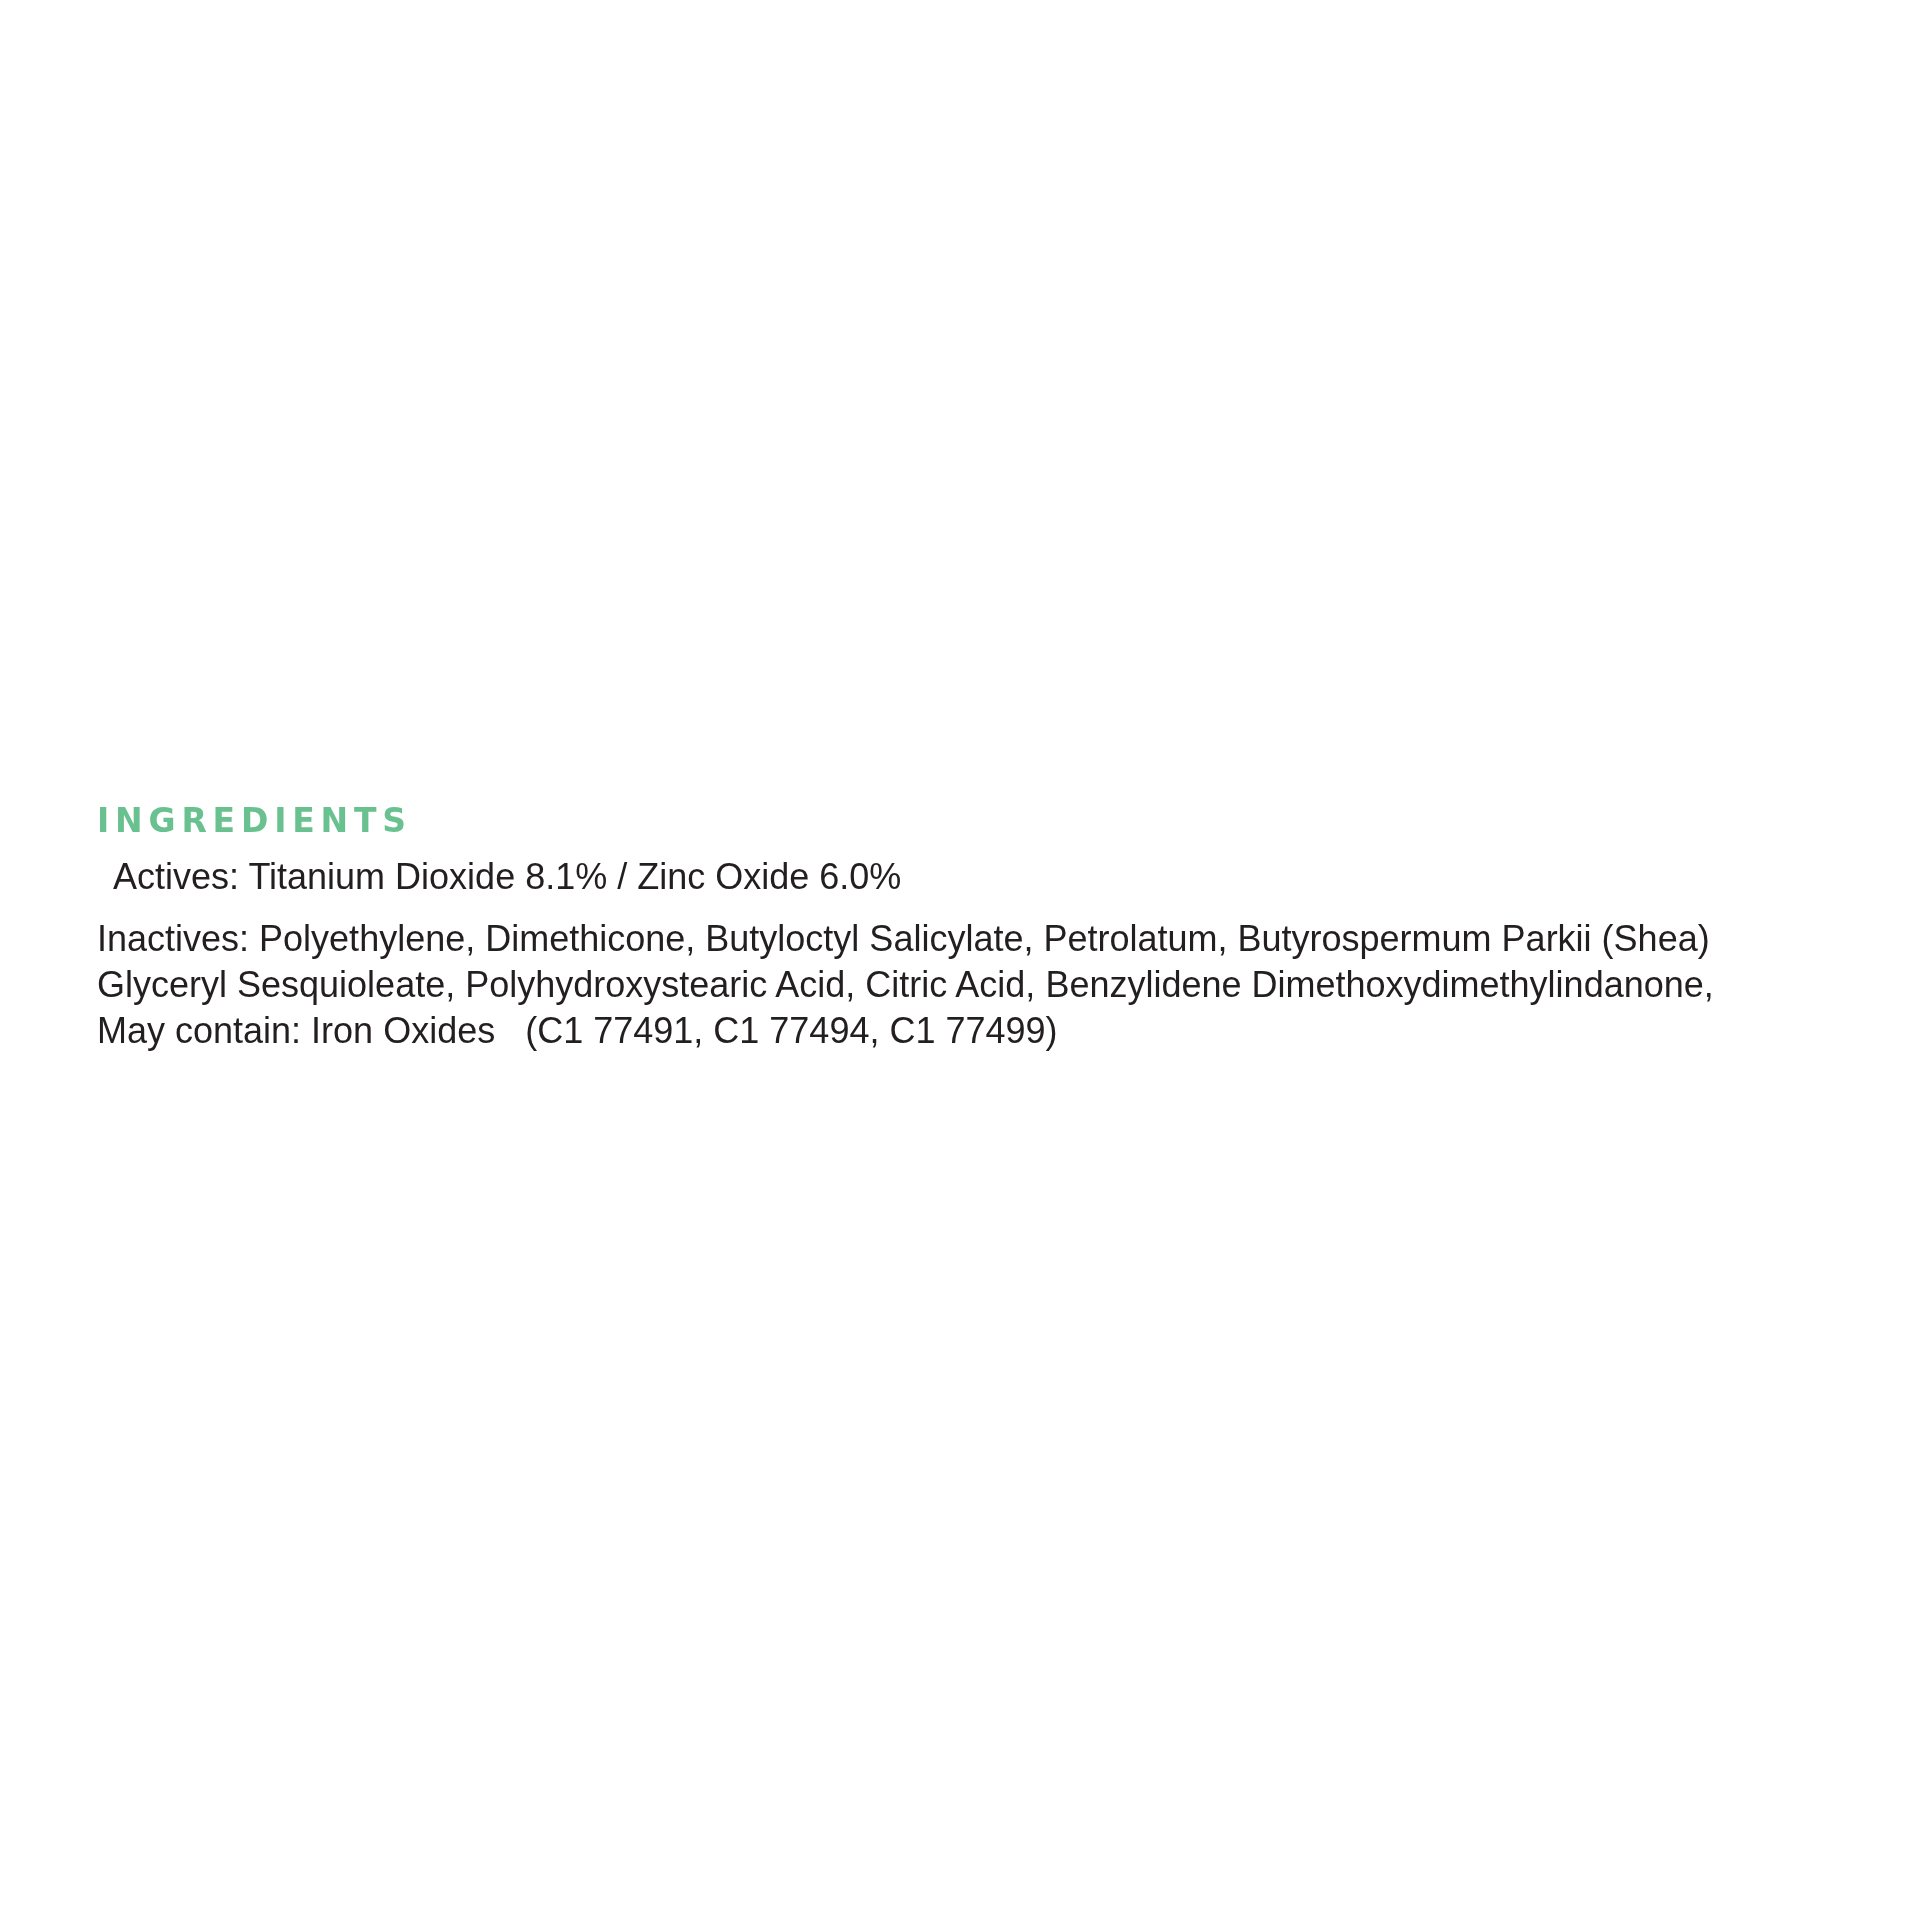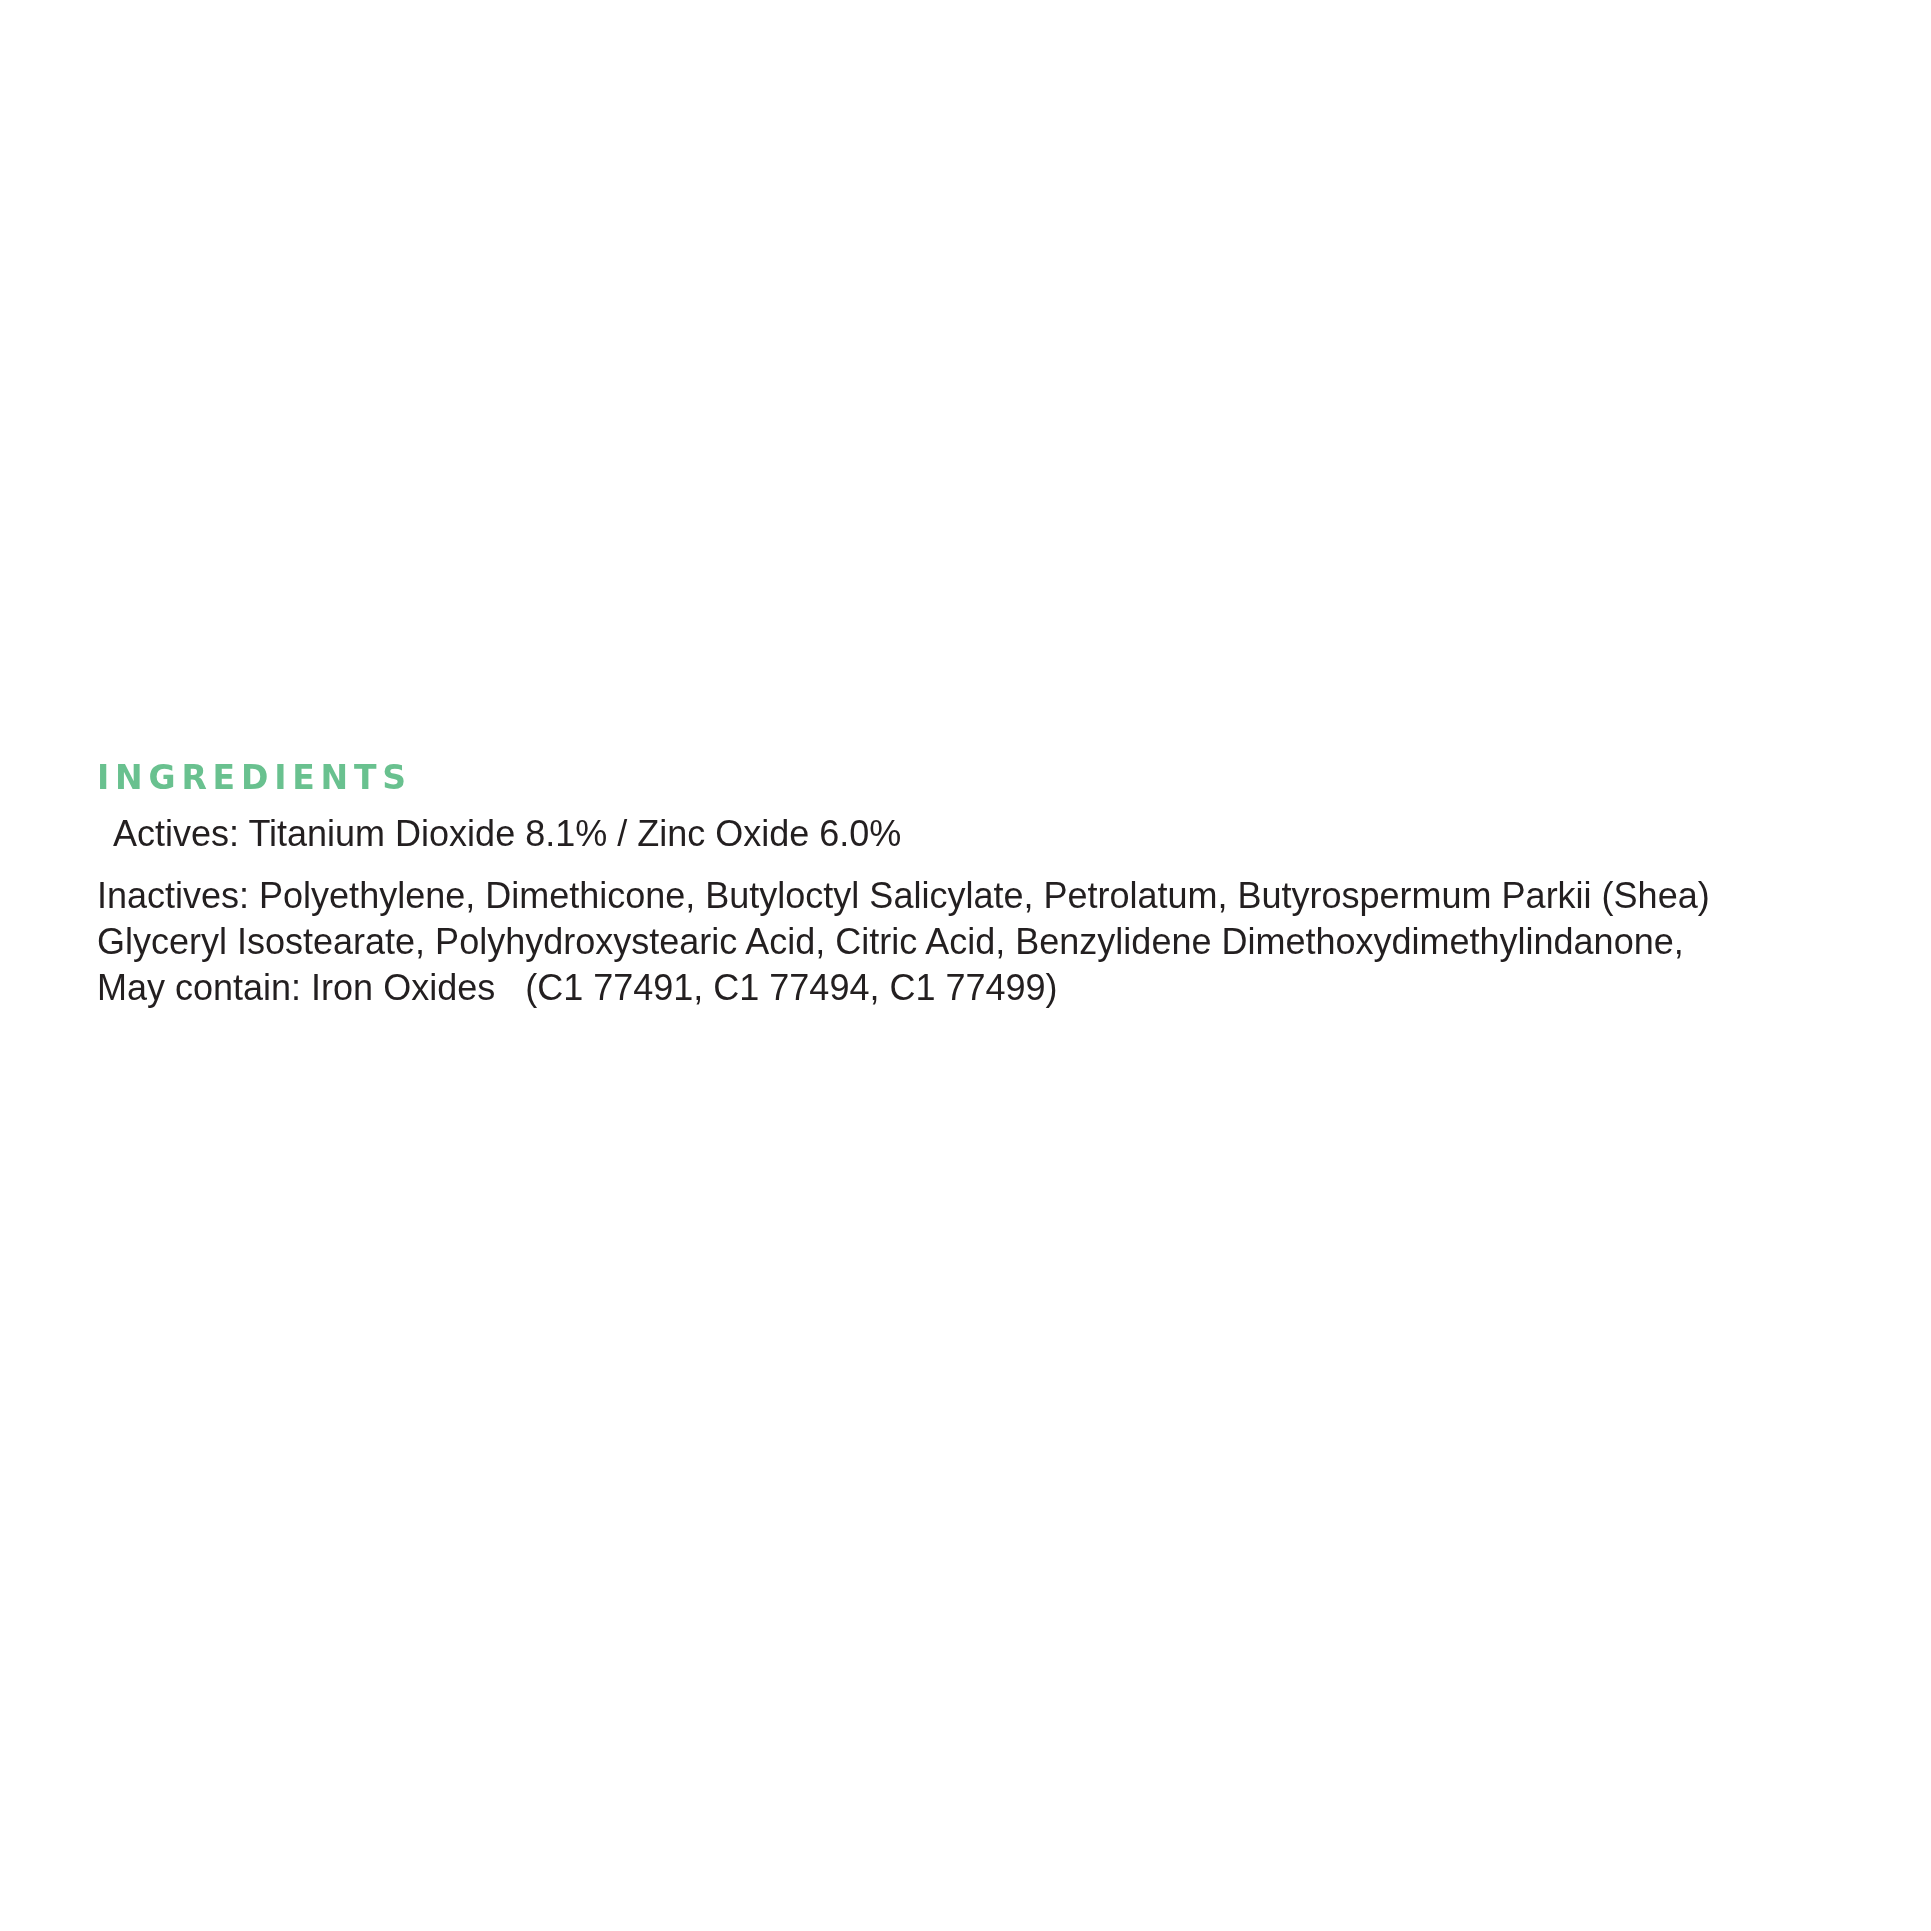--- a/index.html
+++ b/index.html
@@ -11,21 +11,21 @@
     height: 1931px;
     background: #ffffff;
     font-family: "Liberation Sans", sans-serif;
     color: #231f20;
     position: relative;
     overflow: hidden;
   }
   .content {
     position: absolute;
     left: 97px;
-    top: 760px;
+    top: 803px;
     width: 1796px;
   }
   .heading {
     margin: 0 0 13.5px 0;
     font-size: 33px;
     line-height: 35px;
     font-weight: 700;
     letter-spacing: 5.8px;
     font-family: "DejaVu Sans", "Liberation Sans", sans-serif;
   }
@@ -49,17 +49,17 @@
 </head>
 <body style="background: rgb(255, 255, 255); color: rgb(35, 31, 32);">
 
 <div class="content">
   <h2 class="heading" style="color: rgb(105, 193, 143);">INGREDIENTS</h2>
 
   <p class="actives">Actives: Titanium Dioxide 8.1% / Zinc Oxide 6.0%</p>
 
   <div class="inactives">
     <div class="line">Inactives: Polyethylene, Dimethicone, Butyloctyl Salicylate, Petrolatum, Butyrospermum Parkii (Shea)</div>
-    <div class="line">Glyceryl Isostearate, Polyhydroxystearic Acid, Citric Acid, Benzylidene Dimethoxydimethylindanone,</div>
+    <div class="line">Glyceryl Sesquioleate, Polyhydroxystearic Acid, Citric Acid, Benzylidene Dimethoxydimethylindanone,</div>
     <div class="line">May contain: Iron Oxides   (C1 77491, C1 77494, C1 77499)</div>
   </div>
 </div>
 
 
 </body></html>

